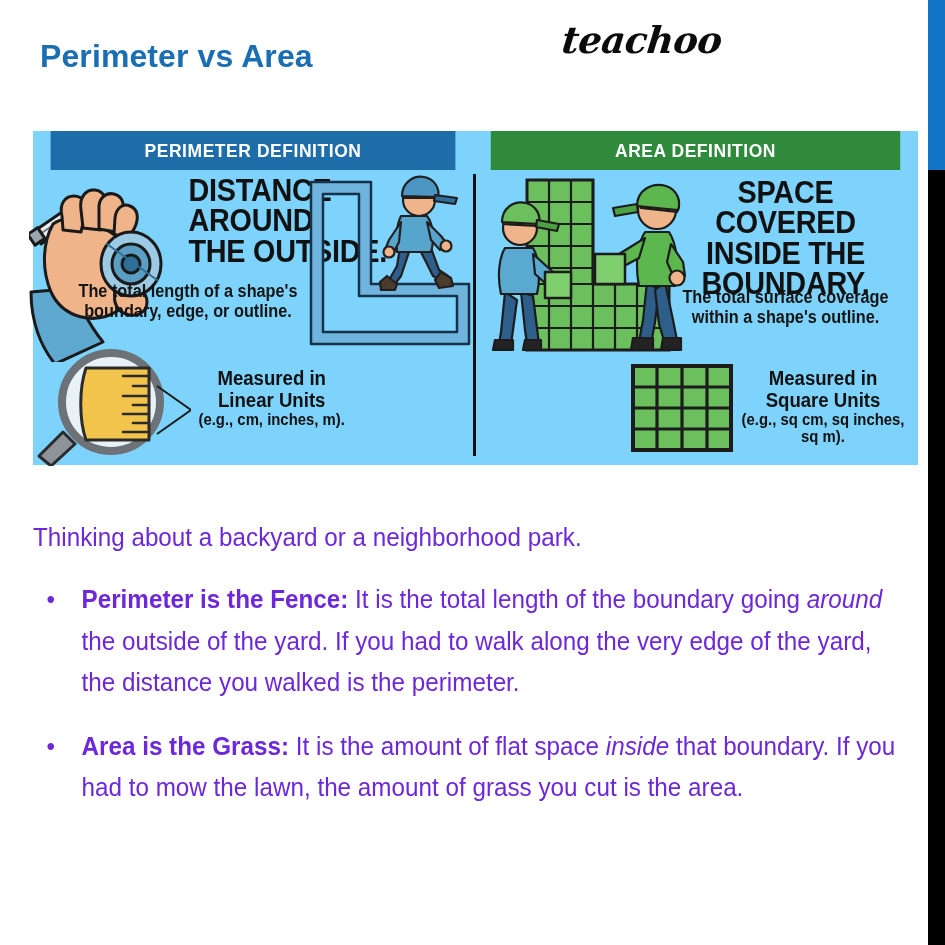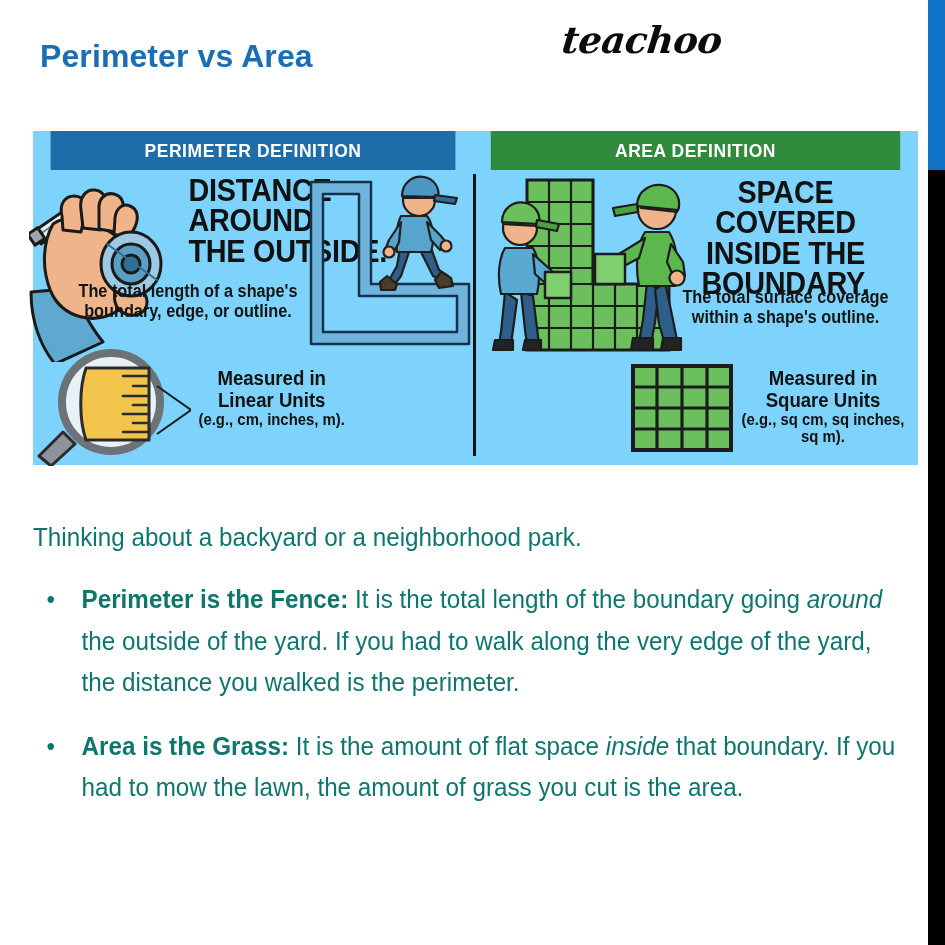--- a/index.html
+++ b/index.html
@@ -146,21 +146,21 @@
   .unitline-right { left: 255px; top: 198px; text-align: center; }
 
   svg.art { position: absolute; }
 
   
   .body-copy {
     position: absolute;
     left: 33px;
     top: 522px;
     width: 895px;
-    color: #0f766e;
+    color: #6d28d9;
   }
   .lead {
     font-size: 25px;
     line-height: 1.25;
     font-family: "Liberation Sans Narrow", "Liberation Sans", sans-serif;
     transform: scaleX(0.97);
     transform-origin: left top;
     margin: 0 0 26px 0;
   }
   .bullets { margin: 0; padding: 0; list-style: none; }

